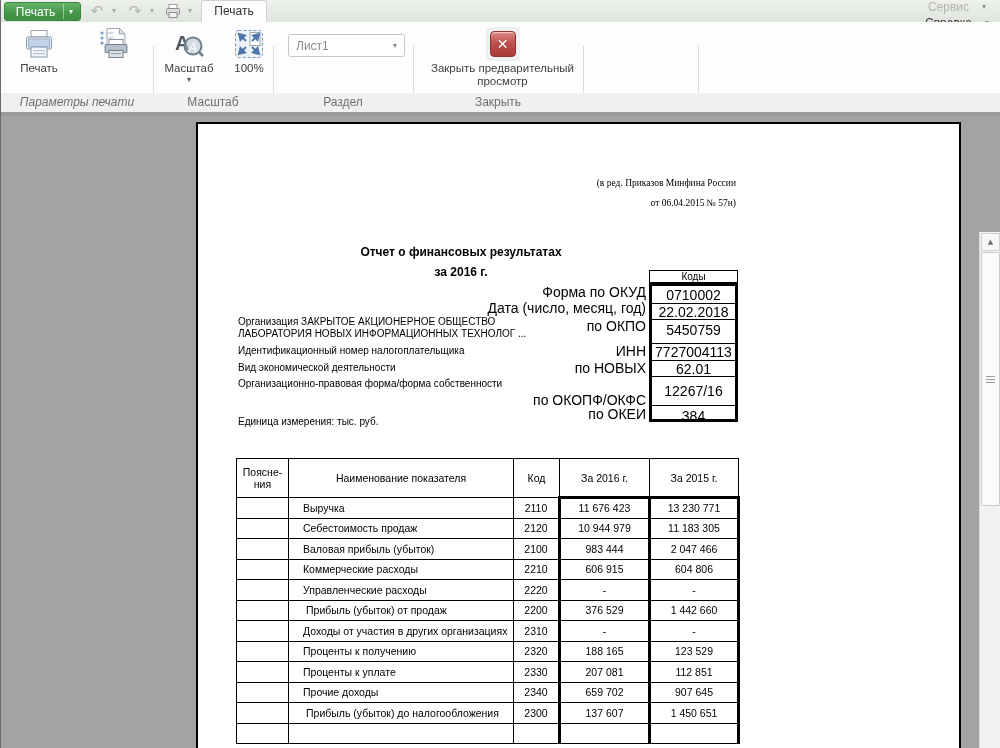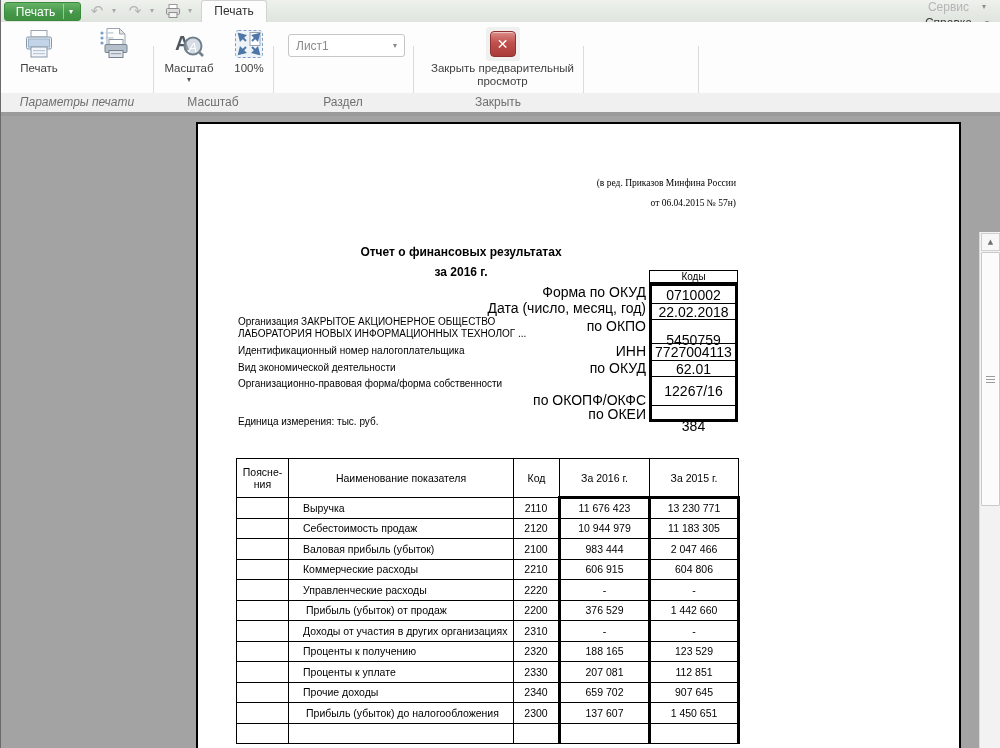--- a/index.html
+++ b/index.html
@@ -64,21 +64,21 @@
 
   .lab { font-size:10px; line-height:12px; }
   .rlab { font-size:14px; line-height:12px; text-align:right; width:448px; left:0; }
 
   .codes-head { left:451px; top:146px; width:89px; height:13px; border:1px solid #000;
     font-size:10px; text-align:center; line-height:12px; }
   .codes-box { left:451px; top:159px; width:89px; height:139px; border:3px solid #000;
     display:flex; flex-direction:column; }
   .codes-box .crow { font-size:14px; display:flex; align-items:center; justify-content:center; }
   .codes-box .crow + .crow { border-top:1px solid #000; }
-  .codes-box .top { align-items:flex-start; padding-top:12px; }
+  .codes-box .top { align-items:flex-start; padding-top:2px; }
 
   .doc-table { border-collapse:collapse; table-layout:fixed; width:502px; }
   .doc-table td, .doc-table th { border:1px solid #000; font-size:10.5px; font-weight:normal;
     overflow:hidden; white-space:nowrap; }
   .doc-table th { text-align:center; line-height:12px; }
   .doc-table tr.hdr { height:39px; }
   .doc-table tr.dr { height:20.5px; }
   .doc-table td.name { text-align:left; padding-left:14px; }
   .doc-table td.name.indent { padding-left:17px; }
   .doc-table td.num, .doc-table td.code { text-align:center; }
@@ -251,21 +251,21 @@
         <div class="crow" style="height:17px;">7727004113</div>
         <div class="crow" style="height:16px;">62.01</div>
         <div class="crow" style="height:29px;">12267/16</div>
         <div class="crow top" style="height:14px;">384</div>
       </div>
 
       <div class="abs rlab" style="top:162px;">Форма по ОКУД</div>
       <div class="abs rlab" style="top:178px;">Дата (число, месяц, год)</div>
       <div class="abs rlab" style="top:196px;">по ОКПО</div>
       <div class="abs rlab" style="top:221px;">ИНН</div>
-      <div class="abs rlab" style="top:238px;">по ОКУД</div>
+      <div class="abs rlab" style="top:238px;">по НОВЫХ</div>
       <div class="abs rlab" style="top:270px;">по ОКОПФ/ОКФС</div>
       <div class="abs rlab" style="top:284px;">по ОКЕИ</div>
 
       <div class="abs lab" style="left:40px; top:192px;">
         <div>Организация ЗАКРЫТОЕ АКЦИОНЕРНОЕ ОБЩЕСТВО</div>
         <div>ЛАБОРАТОРИЯ НОВЫХ ИНФОРМАЦИОННЫХ ТЕХНОЛОГ ...</div>
       </div>
       <div class="abs lab" style="left:40px; top:221px;">Идентификационный номер налогоплательщика</div>
       <div class="abs lab" style="left:40px; top:238px;">Вид экономической деятельности</div>
       <div class="abs lab" style="left:40px; top:254px;">Организационно-правовая форма/форма собственности</div>

